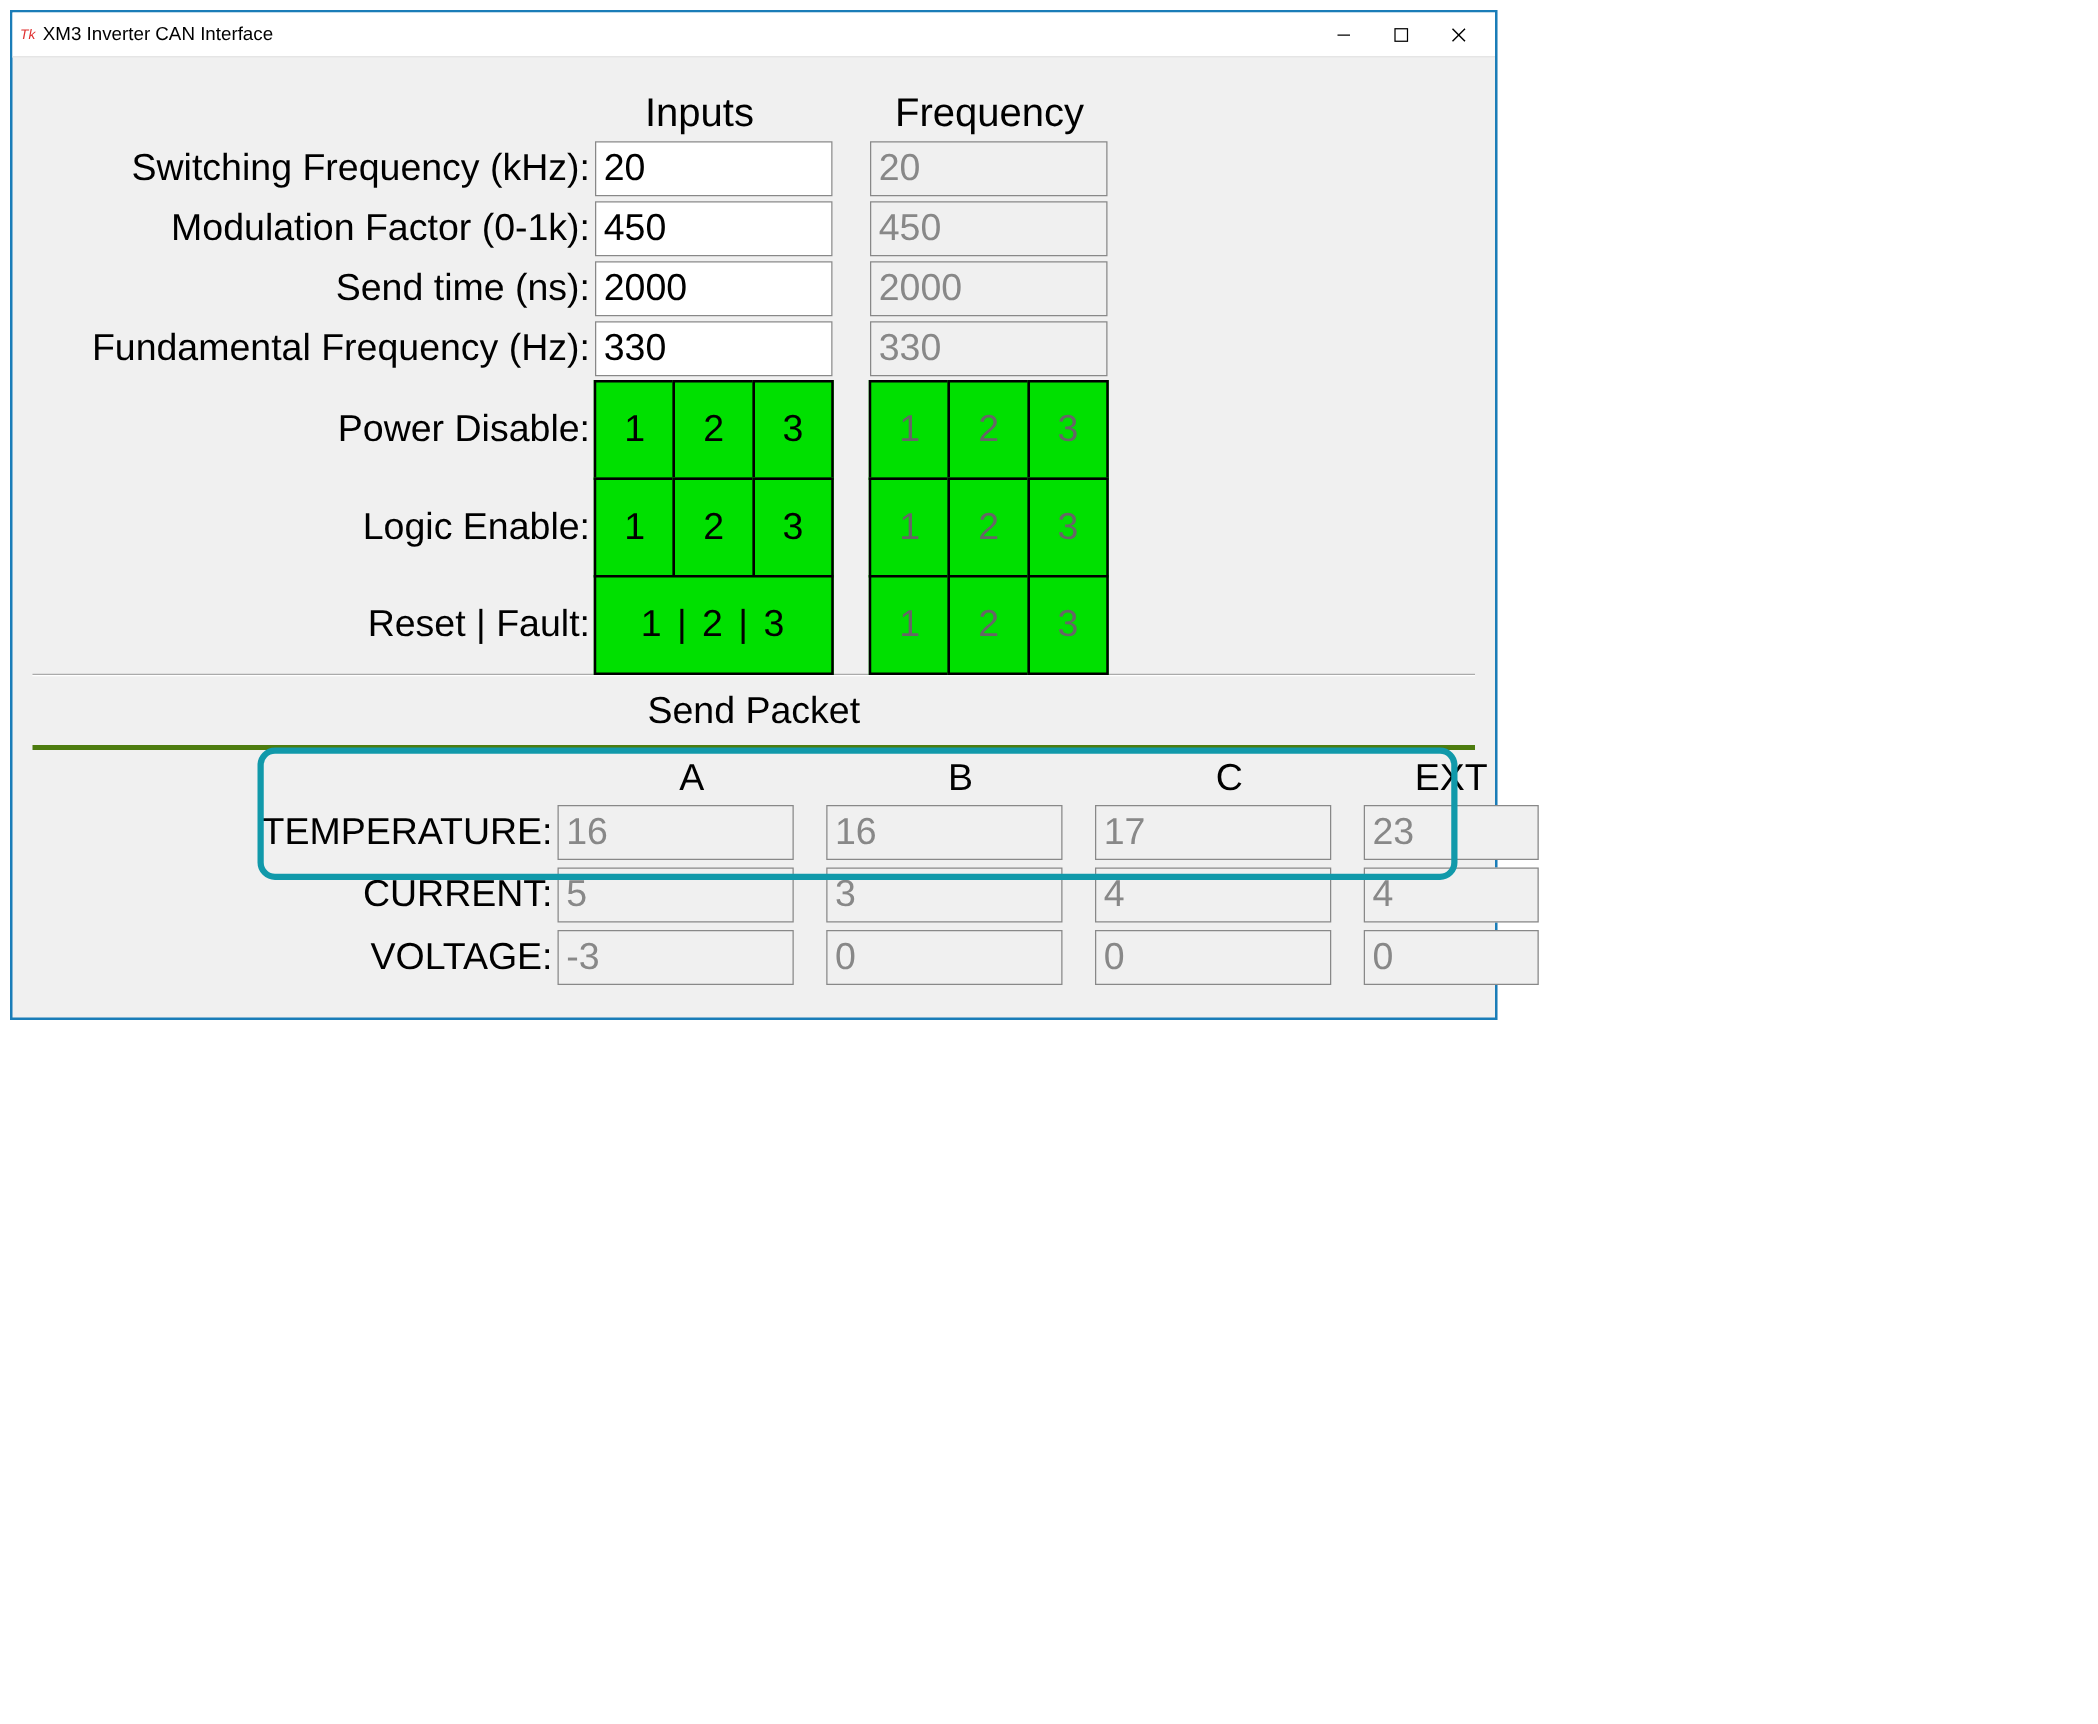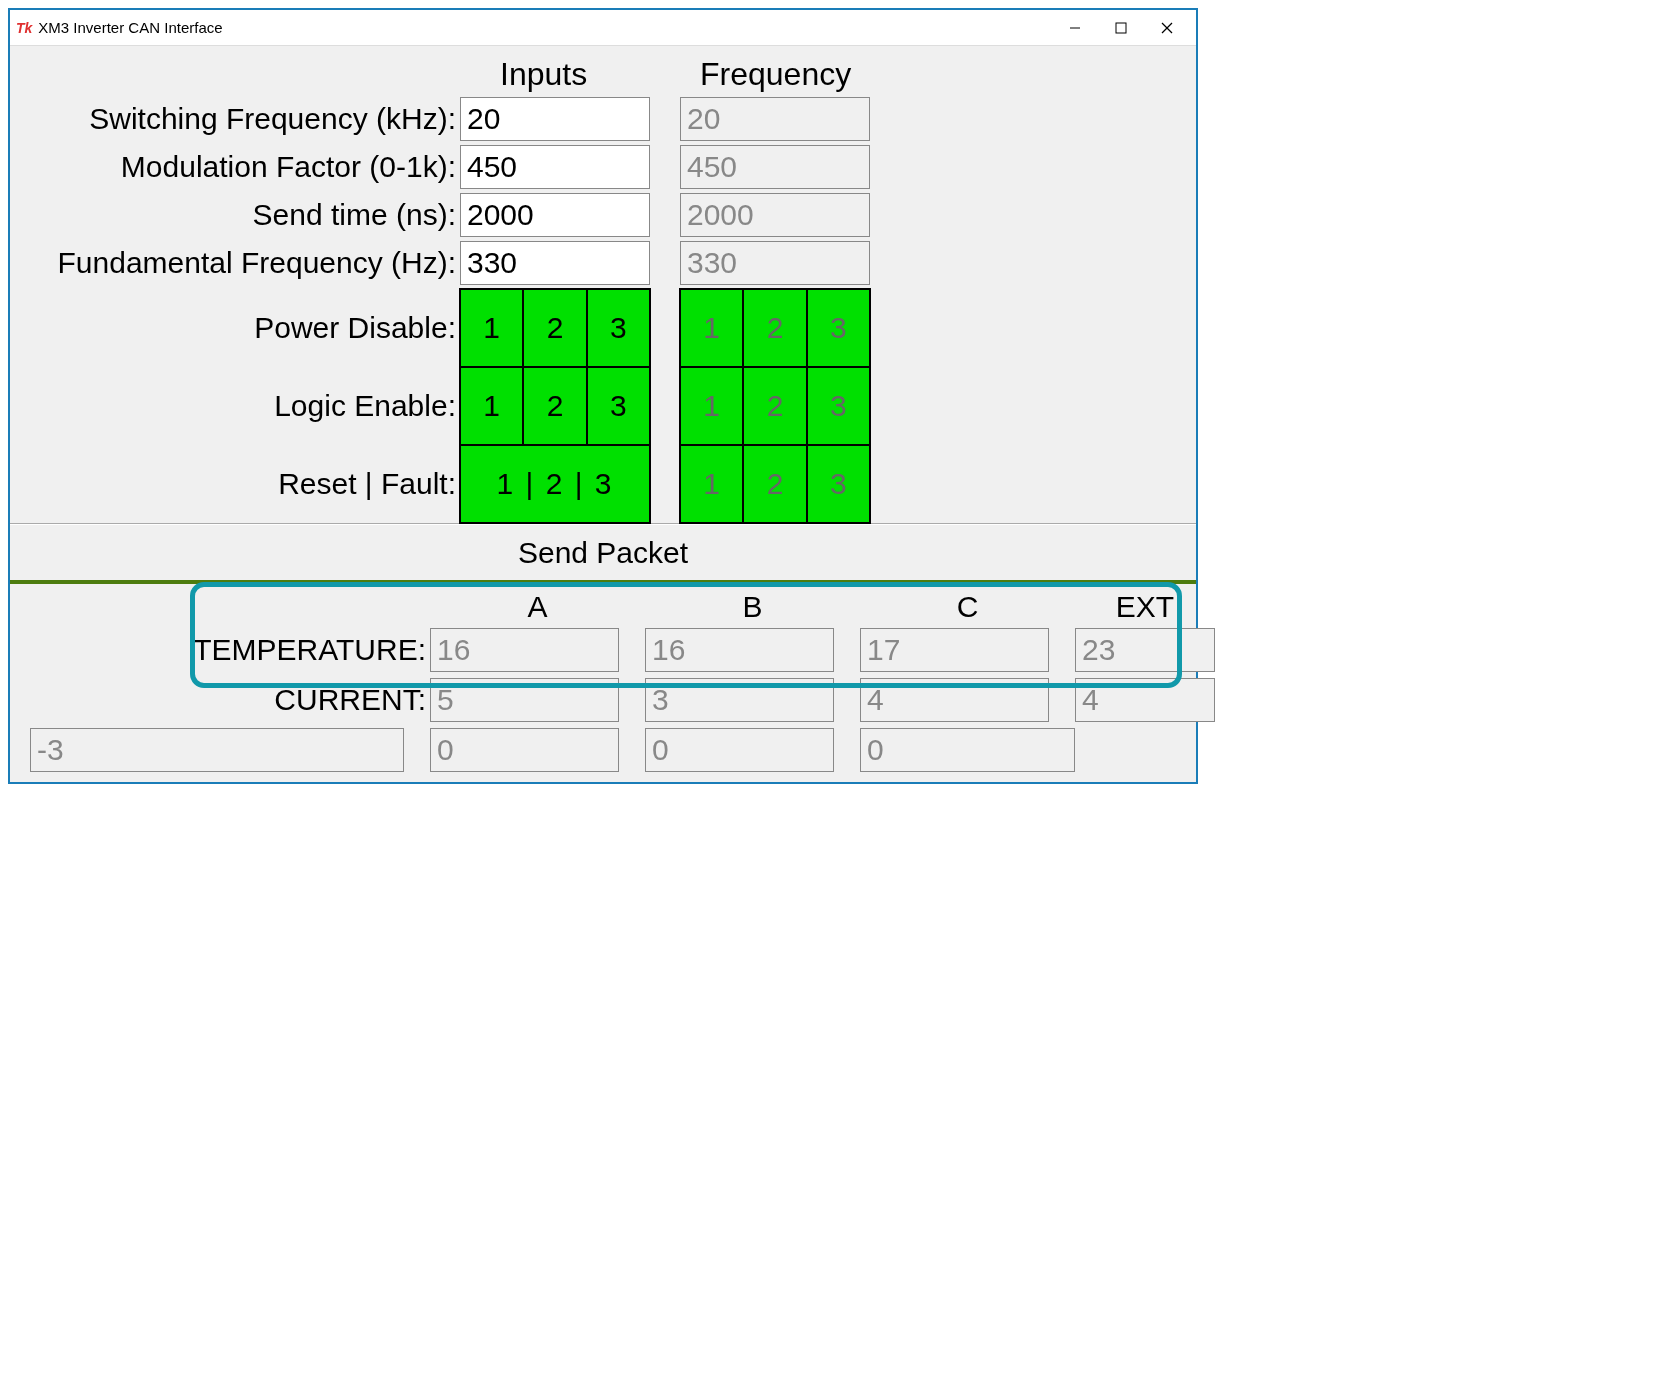--- a/index.html
+++ b/index.html
@@ -17,23 +17,23 @@
     .titlebar {
       background: #fff;
       height: 36px;
       display: flex;
       align-items: center;
       padding: 0 6px;
       border-bottom: 1px solid #ddd;
     }
     .tk-icon {
       color: #e03030;
-      font-weight: bold;
+      font-weight: normal;
       font-style: italic;
-      font-size: 14px;
+      font-size: 11px;
       margin-right: 6px;
     }
     .title-text {
       font-size: 15px;
       color: #000;
       flex: 1;
     }
     .win-controls {
       display: flex;
       gap: 0;
@@ -43,21 +43,21 @@
       height: 32px;
       display: flex;
       align-items: center;
       justify-content: center;
       font-size: 14px;
       color: #000;
       cursor: pointer;
     }
     .win-btn svg { width: 12px; height: 12px; }
     .content {
-      padding: 0;
+      padding: 16px;
     }
     .param-section {
       padding: 10px 20px 0 20px;
     }
     .header-row {
       display: grid;
       grid-template-columns: 430px 190px 30px 190px 1fr;
       align-items: center;
       margin-bottom: 4px;
     }
@@ -324,20 +324,21 @@
 
       <div class="reading-row">
         <div class="reading-label">CURRENT:</div>
         <div class="cell-wrap"><input class="text-input readonly" readonly="" value="5" style=""></div>
         <div class="cell-wrap"><input class="text-input readonly" readonly="" value="3" style=""></div>
         <div class="cell-wrap"><input class="text-input readonly" readonly="" value="4" style=""></div>
         <div><input class="text-input readonly" readonly="" value="4" style=""></div>
       </div>
 
       <div class="reading-row">
+        <div class="reading-label">VOLTAGE:</div>
         <div class="cell-wrap"><input class="text-input readonly" readonly="" value="-3" style=""></div>
         <div class="cell-wrap"><input class="text-input readonly" readonly="" value="0" style=""></div>
         <div class="cell-wrap"><input class="text-input readonly" readonly="" value="0" style=""></div>
         <div><input class="text-input readonly" readonly="" value="0" style=""></div>
       </div>
     </div>
 
   </div>
 </div>
 

